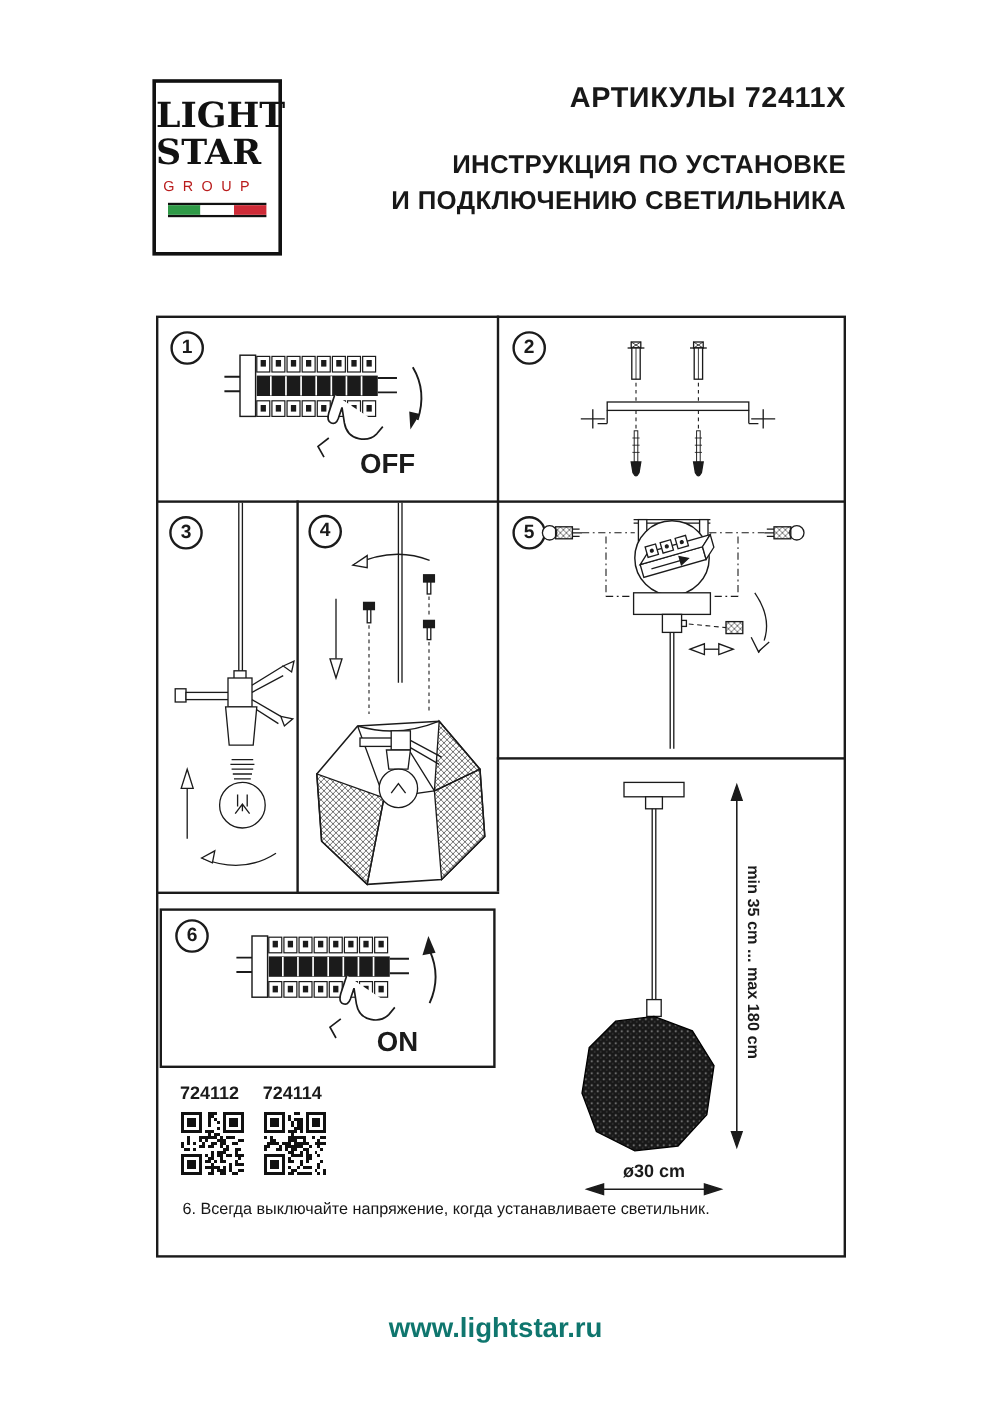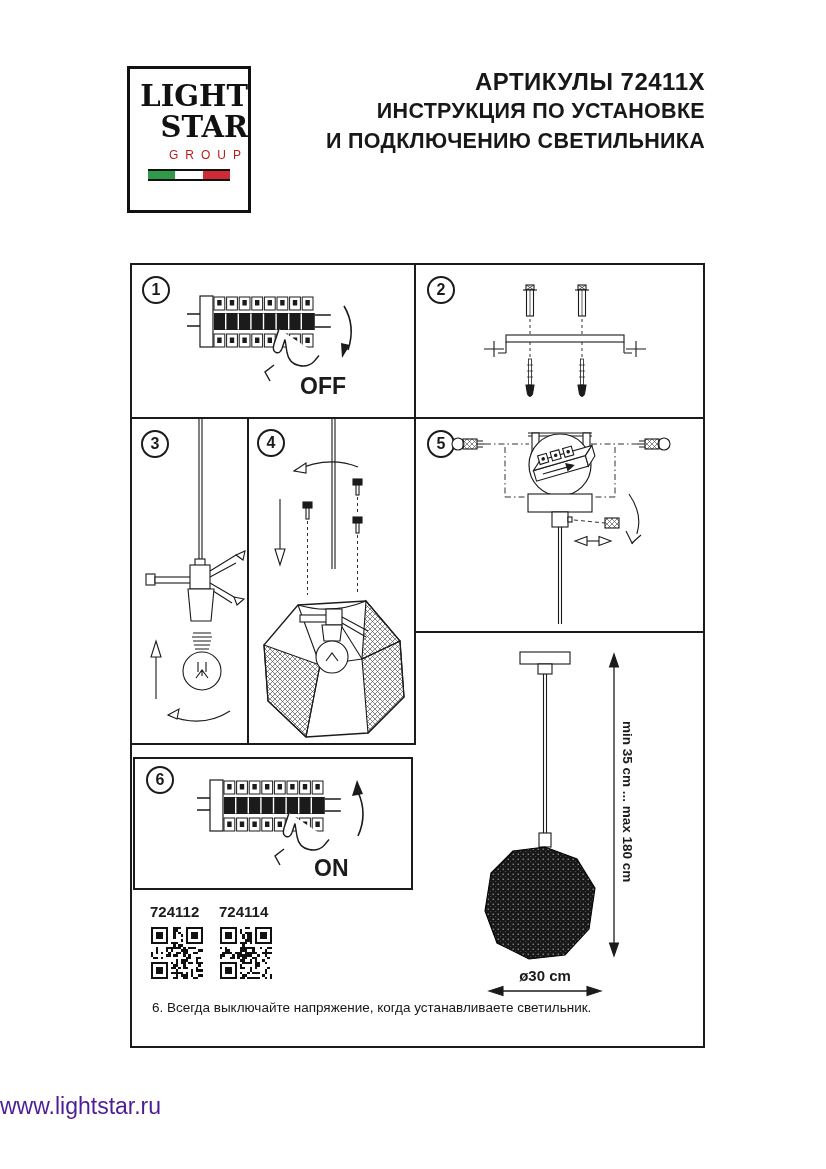--- a/index.html
+++ b/index.html
@@ -9,34 +9,34 @@
   .hline,.vline{position:absolute;background:#1b1b1b}
   .hline{height:2px}.vline{width:2px}
   .frame{position:absolute;left:130px;top:263px;width:575px;height:785px;
          border:2px solid #1b1b1b;box-sizing:border-box}
   .circle-num{position:absolute;width:28px;height:28px;border:2px solid #1b1b1b;border-radius:50%;
          display:flex;align-items:center;justify-content:center;font-size:16px;font-weight:bold;
          background:#fff;box-sizing:border-box}
   .hdr{position:absolute;right:121px;top:58px;text-align:right;font-weight:bold;color:#181818}
   .hdr .series{font-size:22px;letter-spacing:.5px}
   .hdr .articles{font-size:24px;margin-top:10px;letter-spacing:.5px}
-  .hdr .title{font-size:21.5px;line-height:30px;letter-spacing:.3px}
-  .logo{position:absolute;left:127px;top:66px;width:124px;height:147px;border:3px solid #111;
-        box-sizing:border-box;text-align:right;background:#fff}
+  .hdr .title{font-size:21.5px;line-height:30px;margin-top:26px;letter-spacing:.3px}
+  .logo{position:absolute;left:127px;top:66px;width:108px;height:147px;border:3px solid #111;
+        box-sizing:border-box;text-align:left;background:#fff}
   .logo .w1,.logo .w2{font-family:"DejaVu Serif",serif;font-weight:bold;font-size:29px;line-height:31px;
         letter-spacing:0;color:#111}
   .logo .w1{margin-top:12px}
   .logo .w3{font-size:12px;letter-spacing:7px;padding-left:6px;margin-top:5px;color:#b91c1c}
   .flag{margin:7px auto 0;width:82px;height:12px;border-top:2px solid #111;border-bottom:2px solid #111;
         display:flex;box-sizing:border-box}
   .flag div{flex:1}
   .qr-label{position:absolute;width:54px;text-align:left;font-size:15px;font-weight:bold}
   .qr{position:absolute;width:52px;height:52px}
   .notes{position:absolute;left:152px;top:997px;font-size:13.5px;line-height:22px;color:#161616}
-  .site{position:absolute;left:0;top:1093px;width:826px;text-align:left;font-size:23px;font-weight:normal;color:#4c1d95}
+  .site{position:absolute;left:0;top:1093px;width:826px;text-align:center;font-size:23px;font-weight:bold;color:#0f766e}
   svg{position:absolute;overflow:visible}
   svg text{font-family:"Liberation Sans",sans-serif}
 </style>
 </head>
 <body>
 
 <svg width="0" height="0">
   <defs>
     <pattern id="hatch" width="5" height="5" patternUnits="userSpaceOnUse">
       <path d="M0,5 L5,0 M0,0 L5,5" stroke="#3a3a3a" stroke-width="0.6"></path>

